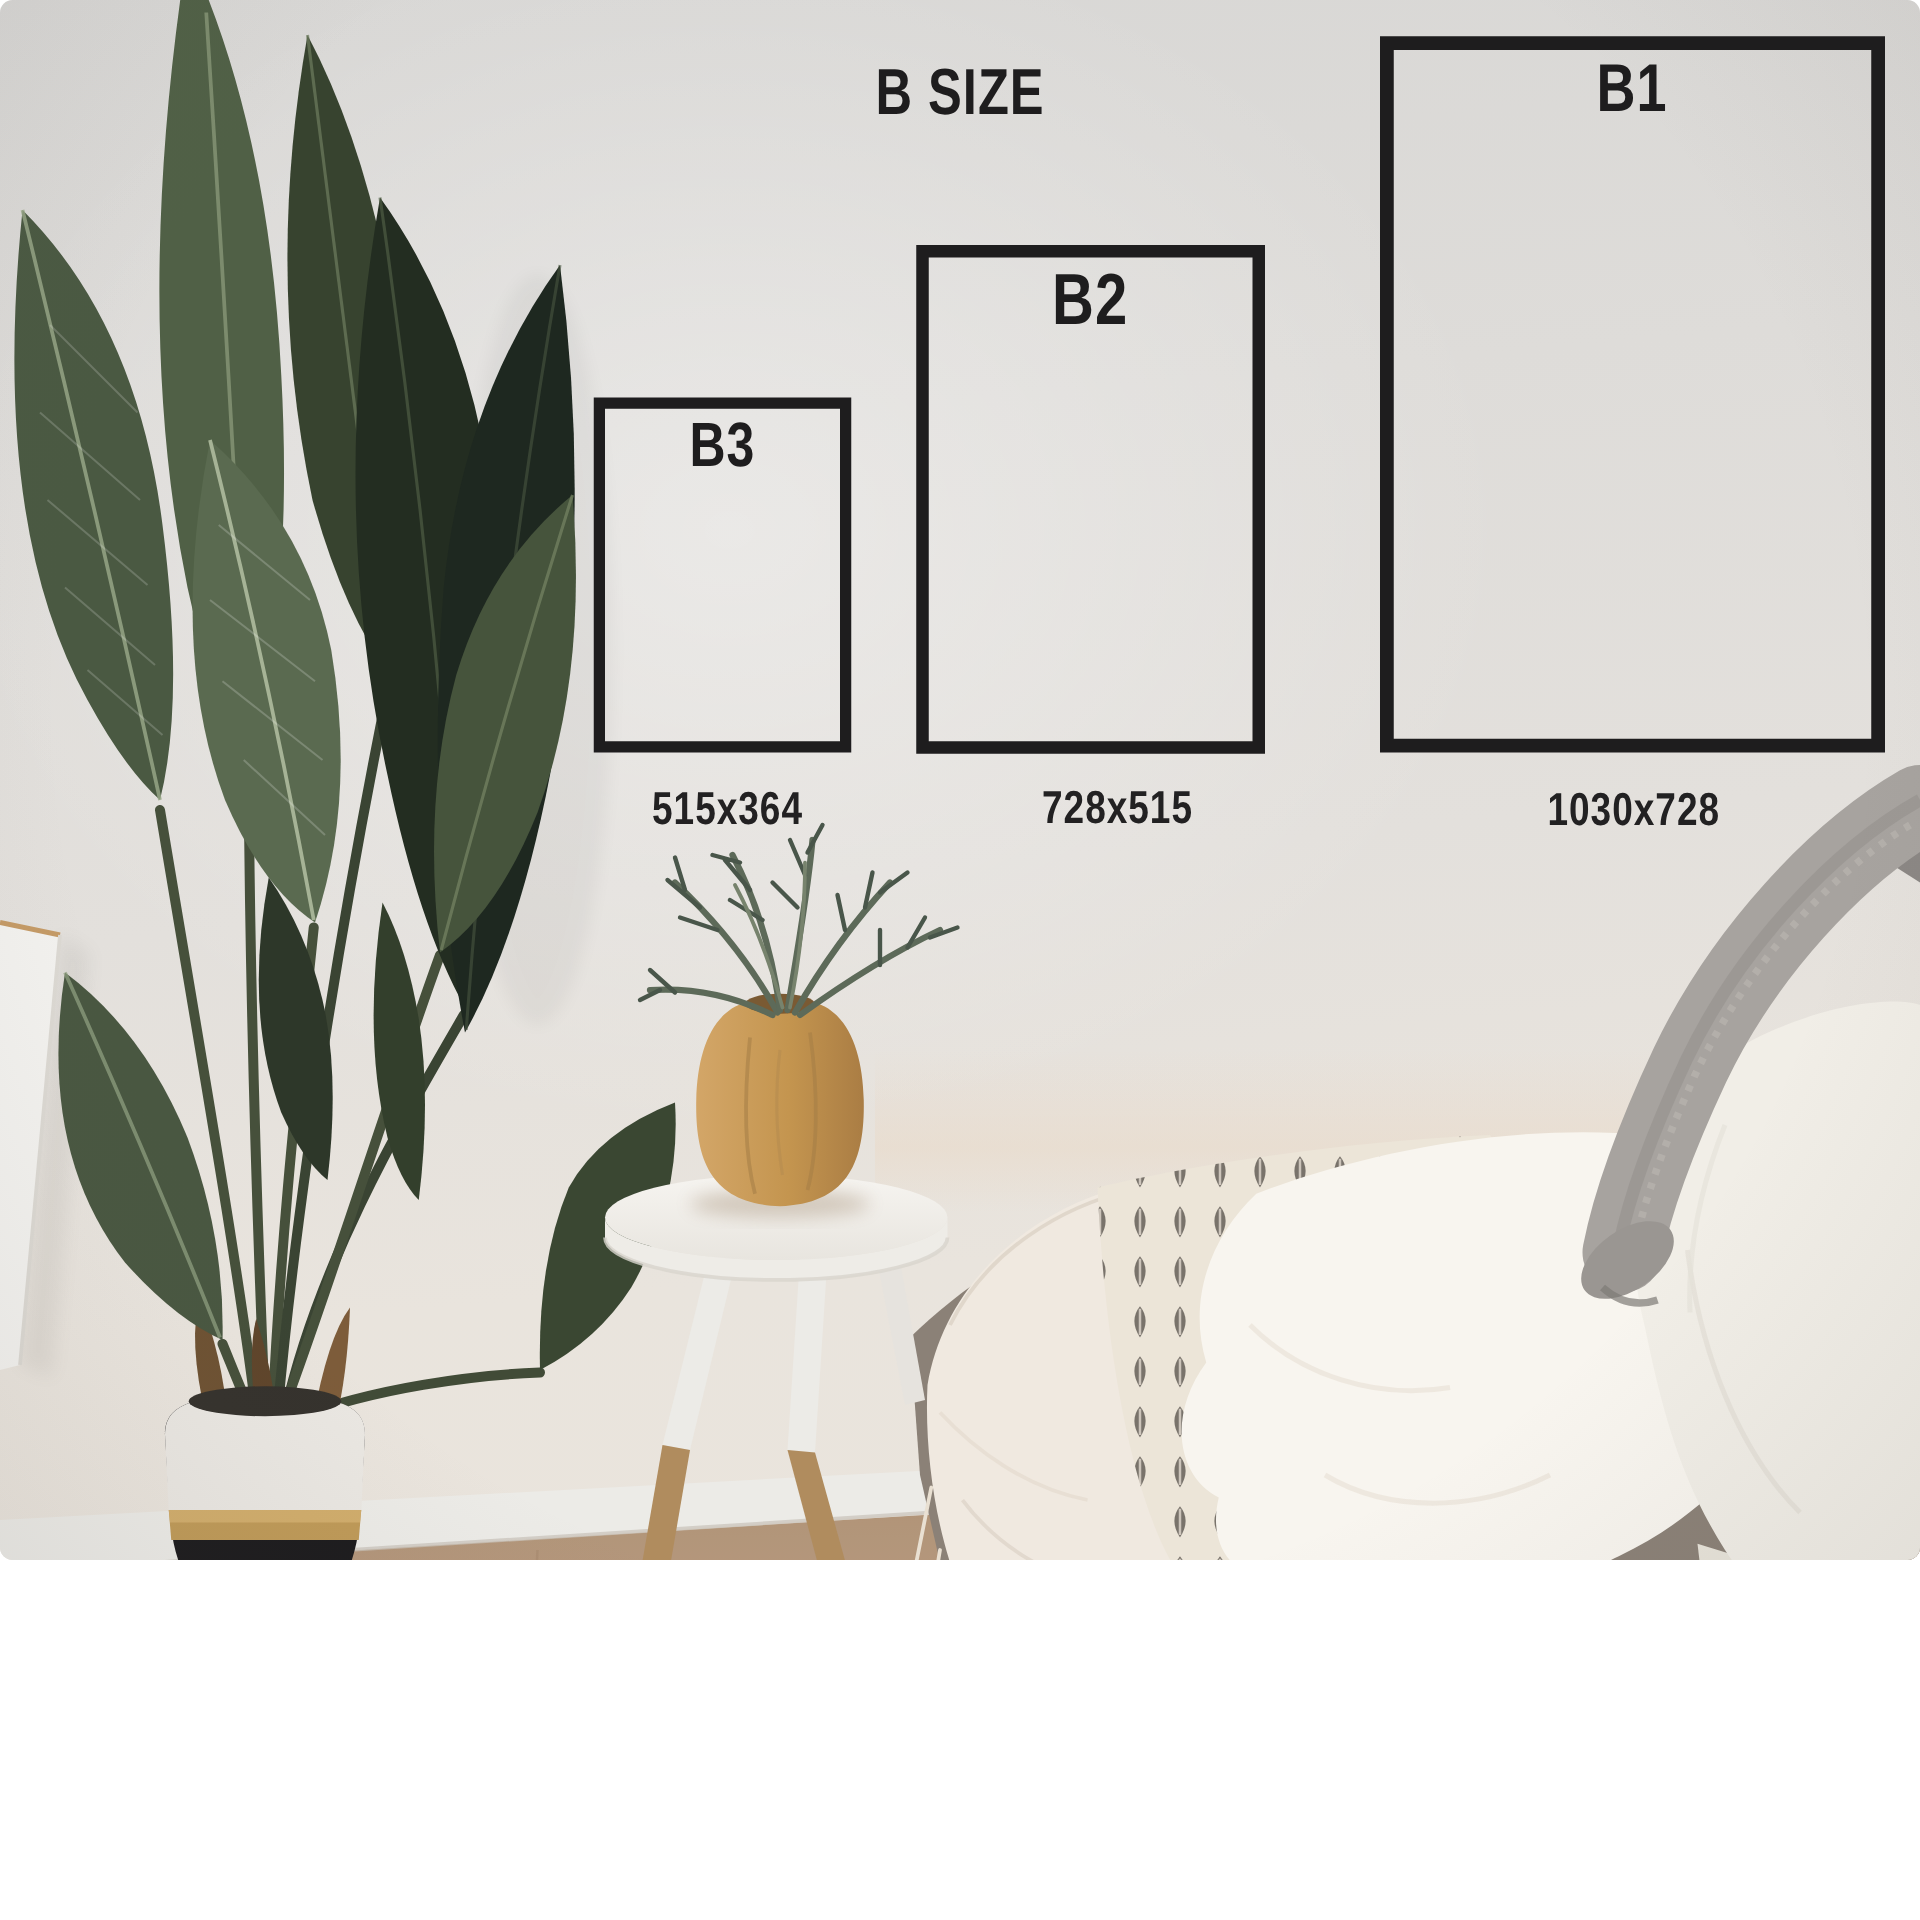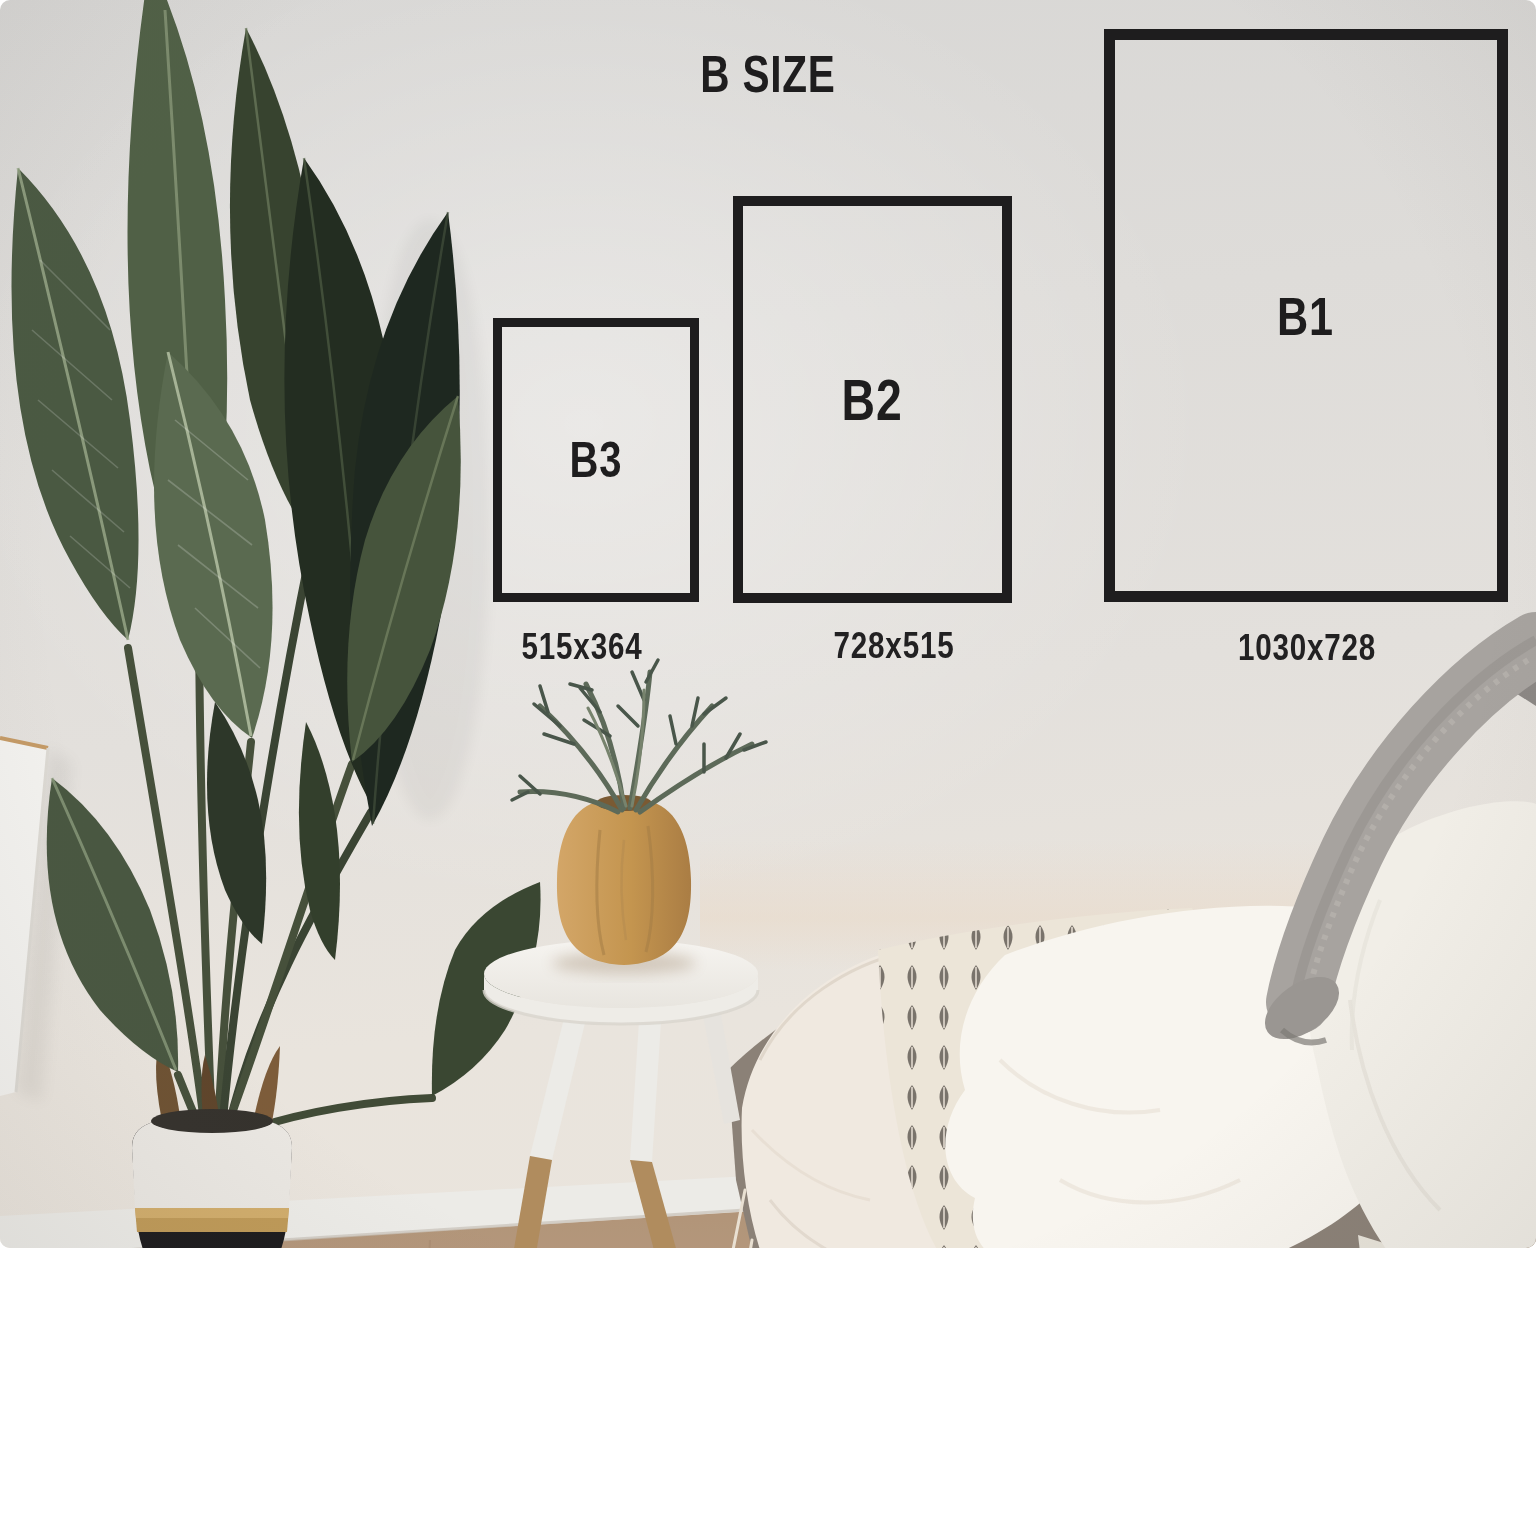--- a/index.html
+++ b/index.html
@@ -11,22 +11,22 @@
       radial-gradient(900px 700px at 38% 34%, rgba(255,255,255,.35), rgba(255,255,255,0) 70%),
       linear-gradient(175deg,#d8d7d5 0%,#dedcd9 28%,#e3e0dc 55%,#e9e4dd 78%,#eae4dc 100%);}
   .vignette{position:absolute;inset:0;pointer-events:none;
     background:radial-gradient(1200px 1200px at 50% 45%, rgba(0,0,0,0) 60%, rgba(90,85,80,.14) 100%);}
   svg.scene{position:absolute;left:0;top:0;}
   
   .overlay{position:absolute;inset:0;}
   .chart-title{position:absolute;left:768px;top:44px;transform:translateX(-50%) scaleX(.78);
     transform-origin:center;font-size:52px;font-weight:700;letter-spacing:1px;color:#1e1d1e;white-space:nowrap;}
   .frame{position:absolute;box-sizing:border-box;border-style:solid;border-color:#1e1d1e;
-    display:flex;align-items:center;justify-content:center;}
-  .frame-b3{left:493px;top:318px;width:206px;height:284px;border-width:9px;}
+    display:flex;align-items:flex-start;justify-content:center;}
+  .frame-b3{left:475px;top:318px;width:206px;height:284px;border-width:9px;}
   .frame-b2{left:733px;top:196px;width:279px;height:407px;border-width:10px;}
   .frame-b1{left:1104px;top:29px;width:404px;height:573px;border-width:11px;}
   .frame-label{font-weight:700;color:#1e1d1e;transform:scaleX(.8);letter-spacing:1px;}
   .frame-b3 .frame-label{font-size:50px;}
   .frame-b2 .frame-label{font-size:58px;}
   .frame-b1 .frame-label{font-size:54px;}
   .dim-label{position:absolute;transform:translateX(-50%) scaleX(.8);transform-origin:center;
     font-size:37px;font-weight:700;color:#222122;letter-spacing:1px;white-space:nowrap;}
   .dim-b3{left:582px;top:626px;}
   .dim-b2{left:894px;top:625px;}

